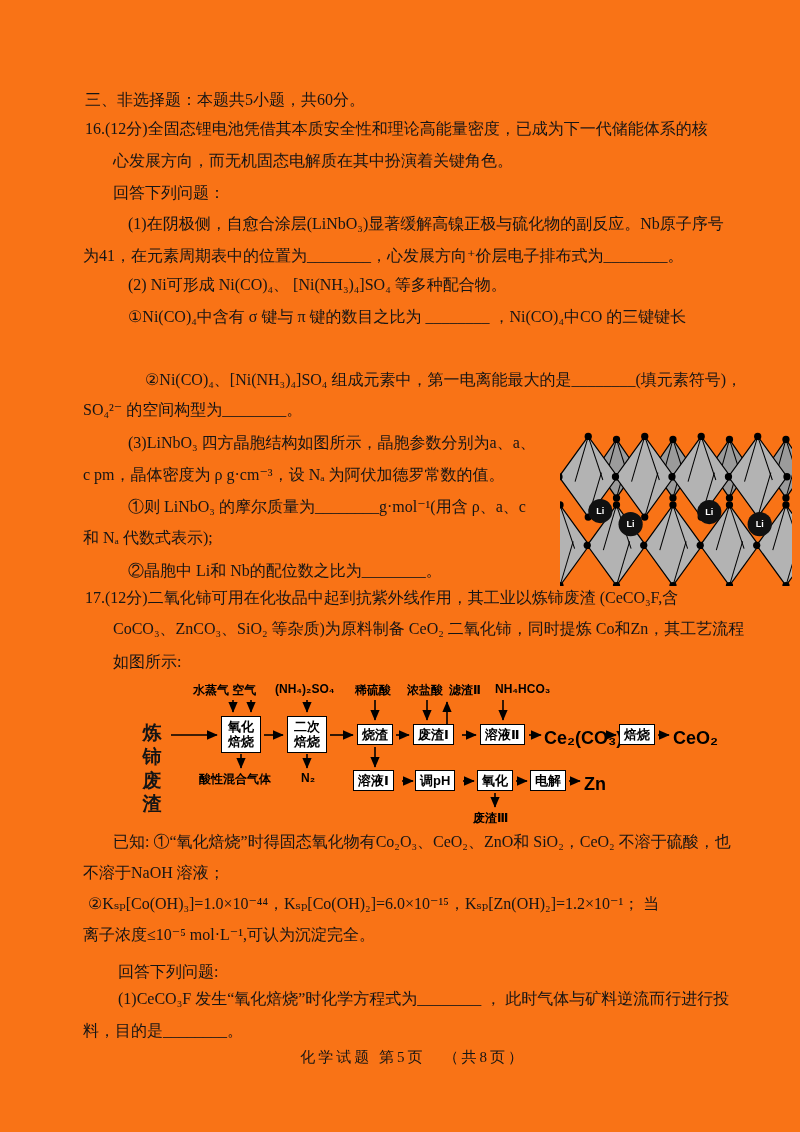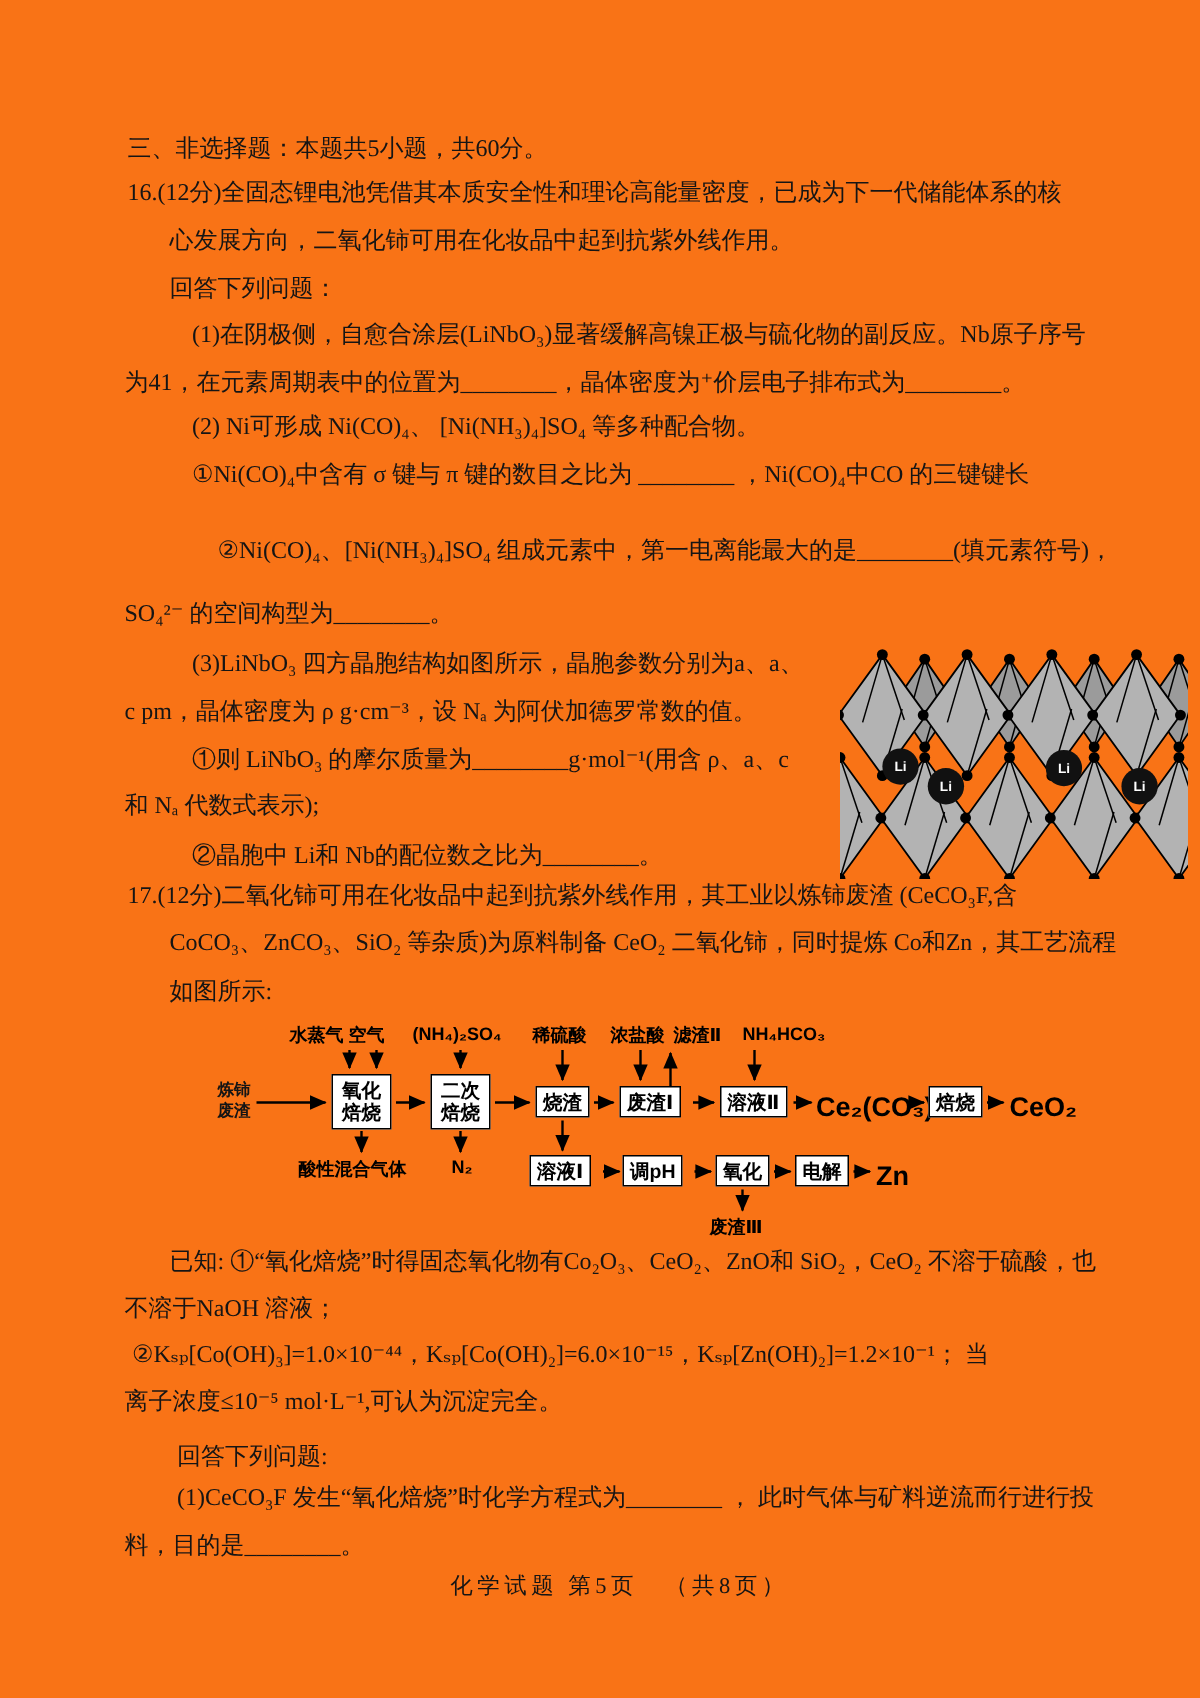--- a/index.html
+++ b/index.html
@@ -11,39 +11,39 @@
   
   .flow{position:absolute;left:135px;top:680px;width:616px;height:152px;
         font-family:"Liberation Sans","DejaVu Sans",sans-serif;}
   .flow svg.arrows{position:absolute;left:0;top:0;width:616px;height:152px;pointer-events:none;}
   .flabel{position:absolute;white-space:nowrap;font-size:12px;font-weight:bold;color:#000;}
   .fbox{position:absolute;border:1.5px solid #000;background:#fff;color:#000;
         font-size:13px;font-weight:bold;text-align:center;line-height:1.18;padding:2px 4px;}
   .fbox.two{width:30px;}
   .fbox.one{white-space:nowrap;}
   .ftext{position:absolute;white-space:nowrap;font-size:18px;font-weight:bold;color:#000;}
-  .feed{position:absolute;width:30px;text-align:right;font-size:11px;font-weight:bold;line-height:1.25;}
+  .feed{position:absolute;width:30px;text-align:center;font-size:19px;font-weight:bold;line-height:1.25;}
   
   .fig{position:absolute;left:560px;top:426px;width:232px;height:160px;}
 </style>
 </head>
 <body>
 
 <div class="page">
 
   <div class="ln" style="left:85px;top:89px">三、非选择题：本题共5小题，共60分。</div>
 
   <div class="ln" style="left:85px;top:118px">16.(12分)全固态锂电池凭借其本质安全性和理论高能量密度，已成为下一代储能体系的核</div>
-  <div class="ln" style="left:113px;top:150px">心发展方向，二氧化铈可用在化妆品中起到抗紫外线作用。</div>
+  <div class="ln" style="left:113px;top:150px">心发展方向，而无机固态电解质在其中扮演着关键角色。</div>
   <div class="ln" style="left:113px;top:182px">回答下列问题：</div>
   <div class="ln" style="left:128px;top:213px">(1)在阴极侧，自愈合涂层(LiNbO₃)显著缓解高镍正极与硫化物的副反应。Nb原子序号</div>
-  <div class="ln" style="left:83px;top:245px">为41，在元素周期表中的位置为________，晶体密度为⁺价层电子排布式为________。</div>
+  <div class="ln" style="left:83px;top:245px">为41，在元素周期表中的位置为________，心发展方向⁺价层电子排布式为________。</div>
   <div class="ln" style="left:128px;top:274px">(2) Ni可形成 Ni(CO)₄、 [Ni(NH₃)₄]SO₄ 等多种配合物。</div>
   <div class="ln" style="left:128px;top:306px">①Ni(CO)₄中含有 σ 键与 π 键的数目之比为 ________ ，Ni(CO)₄中CO 的三键键长</div>
-  <div class="ln" style="left:145px;top:357px">②Ni(CO)₄、[Ni(NH₃)₄]SO₄ 组成元素中，第一电离能最大的是________(填元素符号)，</div>
+  <div class="ln" style="left:145px;top:369px">②Ni(CO)₄、[Ni(NH₃)₄]SO₄ 组成元素中，第一电离能最大的是________(填元素符号)，</div>
   <div class="ln" style="left:83px;top:399px">SO₄²⁻ 的空间构型为________。</div>
   <div class="ln" style="left:128px;top:432px">(3)LiNbO₃ 四方晶胞结构如图所示，晶胞参数分别为a、a、</div>
   <div class="ln" style="left:128px;top:496px">①则 LiNbO₃ 的摩尔质量为________g·mol⁻¹(用含 ρ、a、c</div>
   <div class="ln" style="left:83px;top:464px">c pm，晶体密度为 ρ g·cm⁻³，设 Nₐ 为阿伏加德罗常数的值。</div>
   <div class="ln" style="left:83px;top:527px">和 Nₐ 代数式表示);</div>
   <div class="ln" style="left:128px;top:560px">②晶胞中 Li和 Nb的配位数之比为________。</div>
 
   <div class="fig">
     <svg viewBox="0 0 230 158" width="232" height="160">
       <g id="octa-layer">

